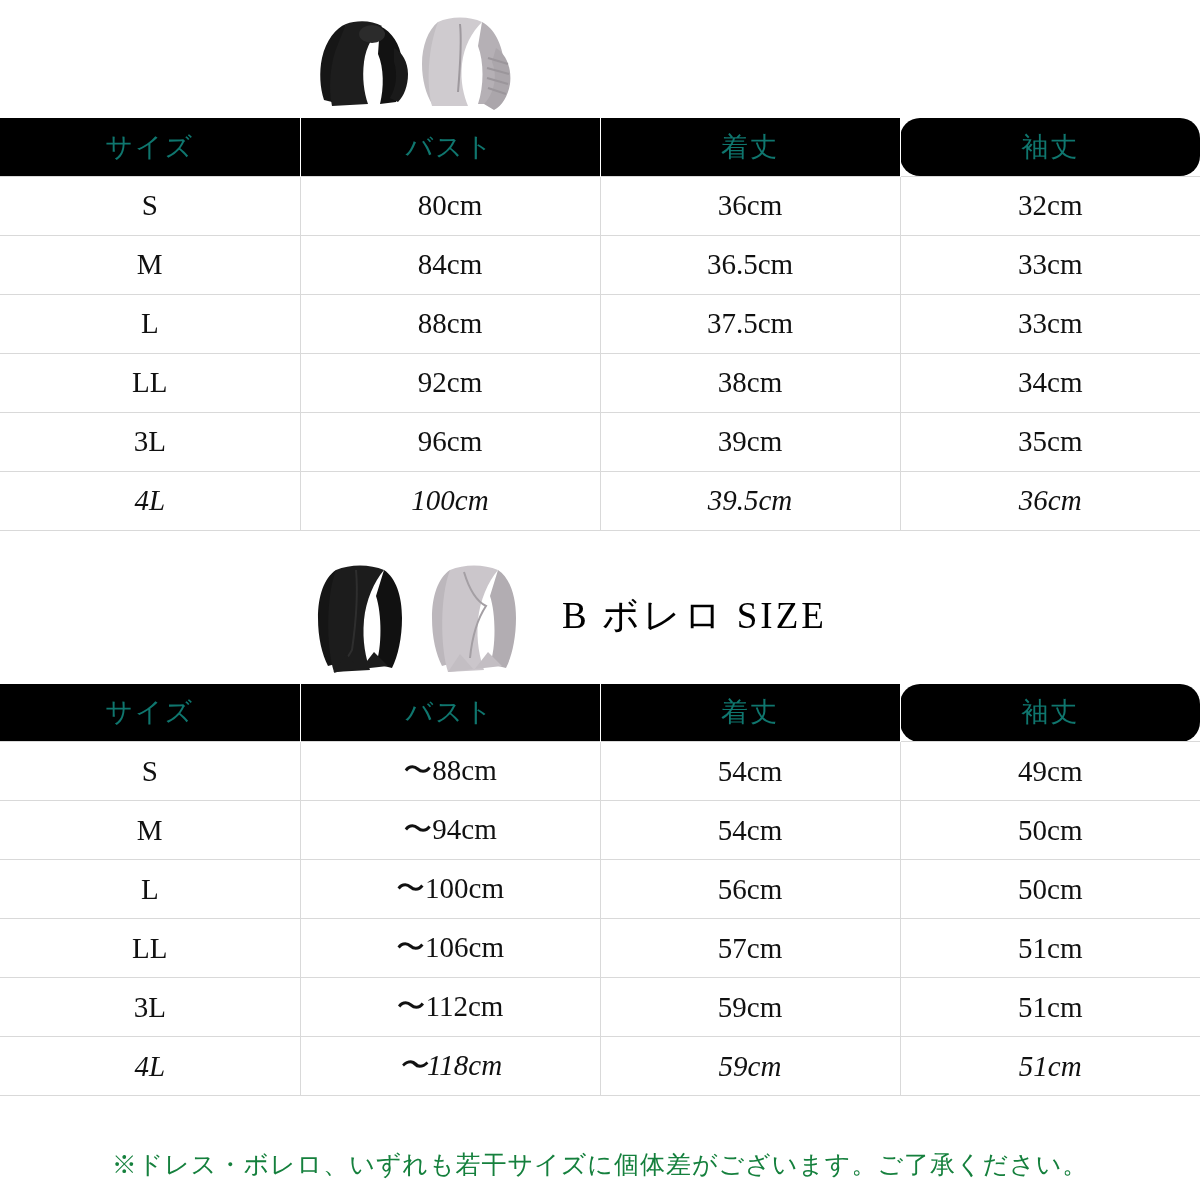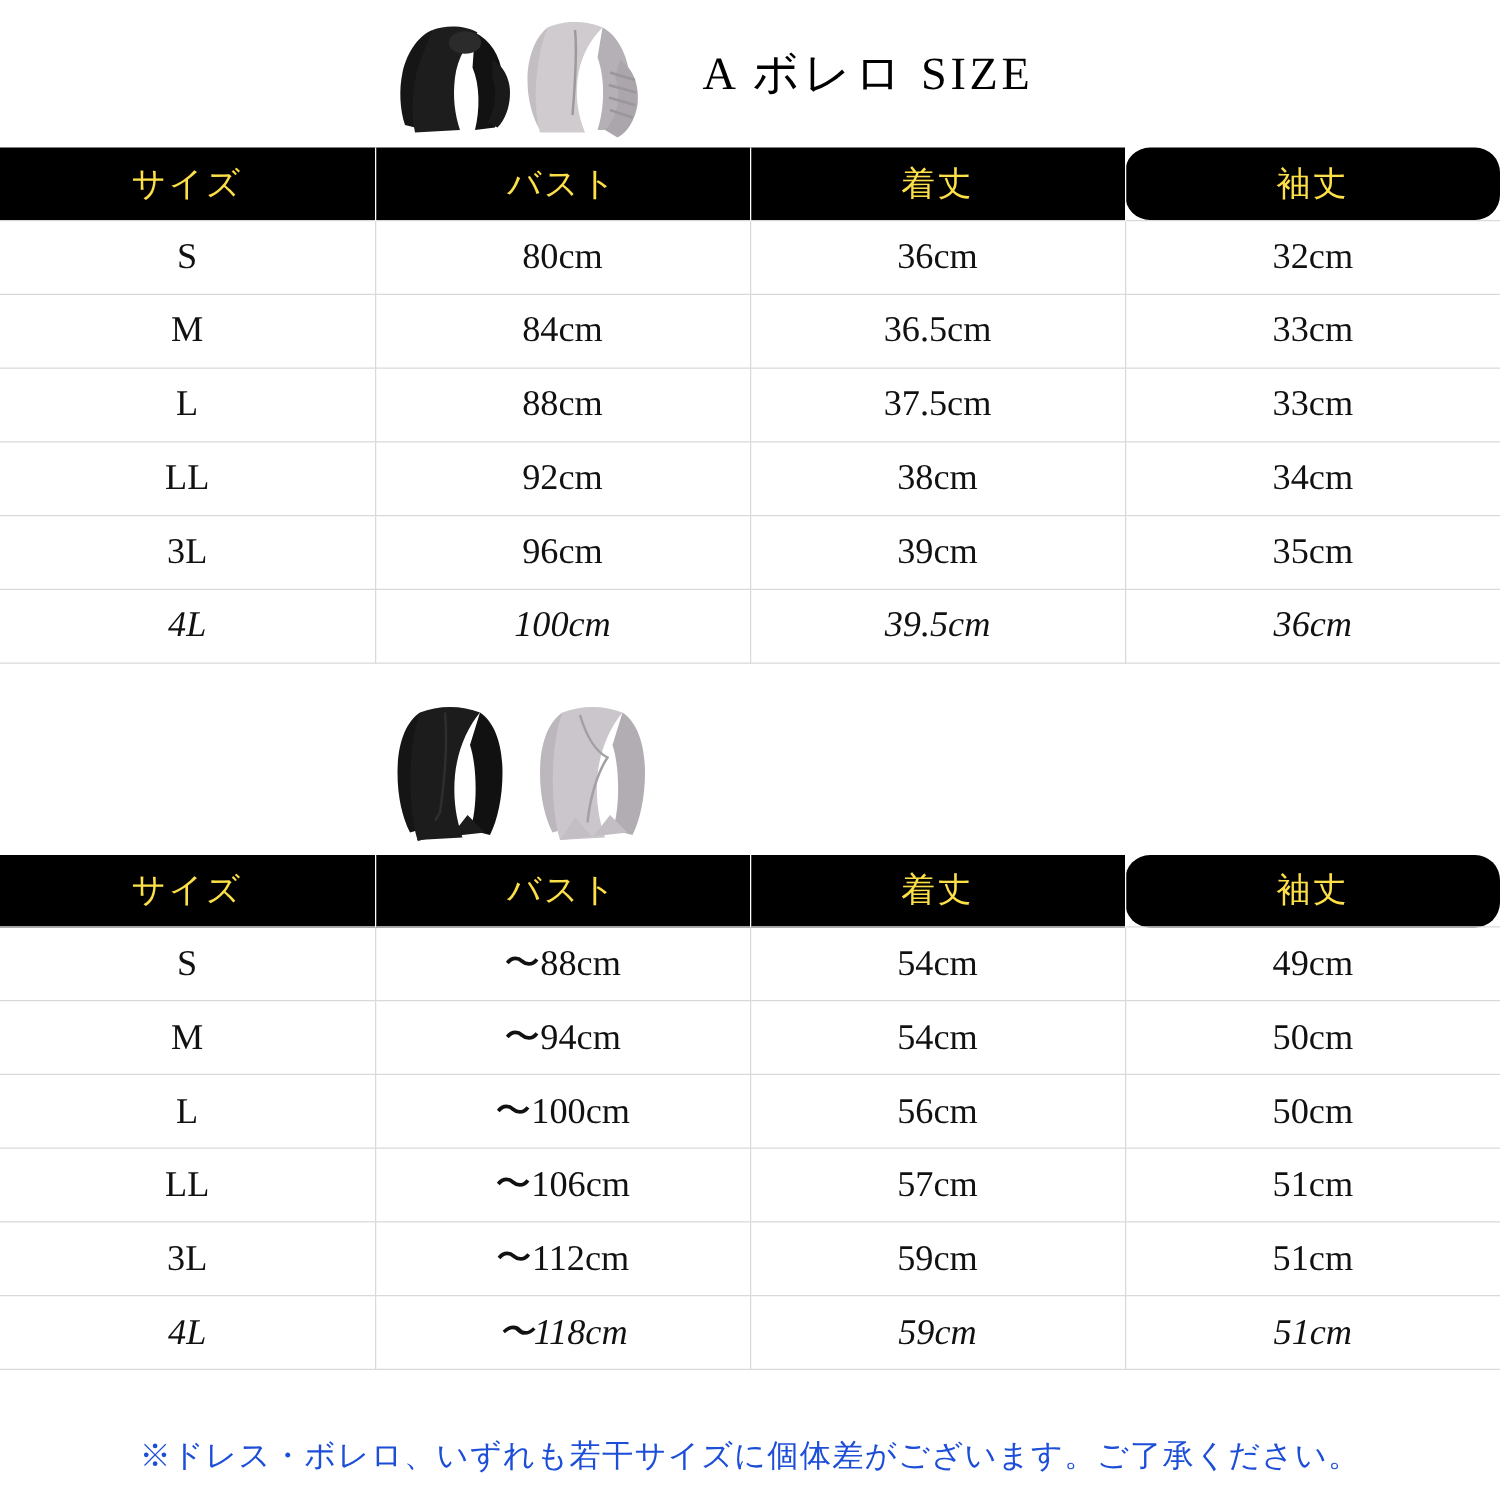--- a/index.html
+++ b/index.html
@@ -53,21 +53,21 @@
   .bolero-b-grey  { width: 100px; height: 118px; margin-left: 14px; }
 
   
   table.size-table {
     width: 1200px;
     border-collapse: collapse;
     table-layout: fixed;
   }
   table.size-table th {
     background: #000000;
-    color: #fde047;
+    color: #0f766e;
     font-weight: normal;
     font-size: 27px;
     height: 58px;
     letter-spacing: 2px;
     border-right: 1px solid #ffffff;
   }
   table.size-table th:last-child { border-right: none; border-radius: 20px; }
   table.size-table td {
     border: 1px solid #d9d9d9;
     border-left: none;
@@ -87,21 +87,21 @@
   col.c3 { width: 300px; }
   col.c4 { width: 300px; }
 
   .spacer-a { height: 18px; }
 
   .footnote {
     text-align: center;
     font-size: 25px;
     margin-top: 52px;
     letter-spacing: 1px;
-    color: #1d4ed8;
+    color: #15803d;
     font-family: "Liberation Sans", sans-serif;
   }
 </style>
 </head>
 <body>
 
 <div class="page">
 
   <div class="section-head">
     <div class="garment-pair">
@@ -121,21 +121,20 @@
           <path d="M30 8 C20 16 14 32 14 50 C14 66 18 80 24 90 L40 88 C34 74 34 52 40 38 Z" fill="#c2bec2"></path>
           <path d="M30 8 C42 2 62 2 74 8 C64 18 56 32 54 50 C52 68 56 82 60 92 L24 92 C18 70 20 34 30 8 Z" fill="#cfcbcf"></path>
           <path d="M74 8 C86 14 94 30 96 48 C97 64 94 80 88 90 L70 90 C76 72 76 48 70 32 Z" fill="#b5b0b5"></path>
           <path d="M52 10 C54 28 52 54 50 78" stroke="#9e999e" stroke-width="2" fill="none"></path>
           <path d="M88 34 C98 40 104 54 102 70 C100 82 94 92 86 96 L76 90 C86 80 90 62 84 48 Z" fill="#aba6ab"></path>
           <path d="M80 44 L100 50 M79 54 L101 60 M79 64 L100 70 M80 74 L98 80" stroke="#9b969b" stroke-width="2" fill="none"></path>
         </svg>
       </div>
 
     </div>
-    <div class="section-title">A ボレロ SIZE</div>
   </div>
 
   <table class="size-table">
     <colgroup>
         <col class="c1">
         <col class="c2">
         <col class="c3">
         <col class="c4">
       </colgroup>
     <thead>
@@ -205,20 +204,21 @@
         <svg viewBox="0 0 100 118" width="100" height="118" aria-hidden="true">
           <path d="M26 8 C14 16 8 34 8 56 C8 76 12 92 18 104 L32 100 C26 84 26 52 32 34 Z" fill="#bcb7bc"></path>
           <path d="M26 8 C40 2 60 2 74 8 C64 20 56 38 54 58 C52 80 56 96 60 108 L24 110 C16 84 16 34 26 8 Z" fill="#cbc6cb"></path>
           <path d="M74 8 C86 16 92 34 92 56 C92 76 88 94 82 106 L66 102 C72 86 72 52 66 34 Z" fill="#b2adb2"></path>
           <path d="M40 10 C46 30 54 40 62 44 C54 56 48 76 46 96" stroke="#a49fa4" stroke-width="2" fill="none"></path>
           <path d="M24 110 L36 92 L50 108 L64 90 L78 104" fill="#c3bec3"></path>
         </svg>
       </div>
 
     </div>
+    <div class="section-title">B ボレロ SIZE</div>
   </div>
 
   <table class="size-table">
     <colgroup>
         <col class="c1">
         <col class="c2">
         <col class="c3">
         <col class="c4">
       </colgroup>
     <thead>

